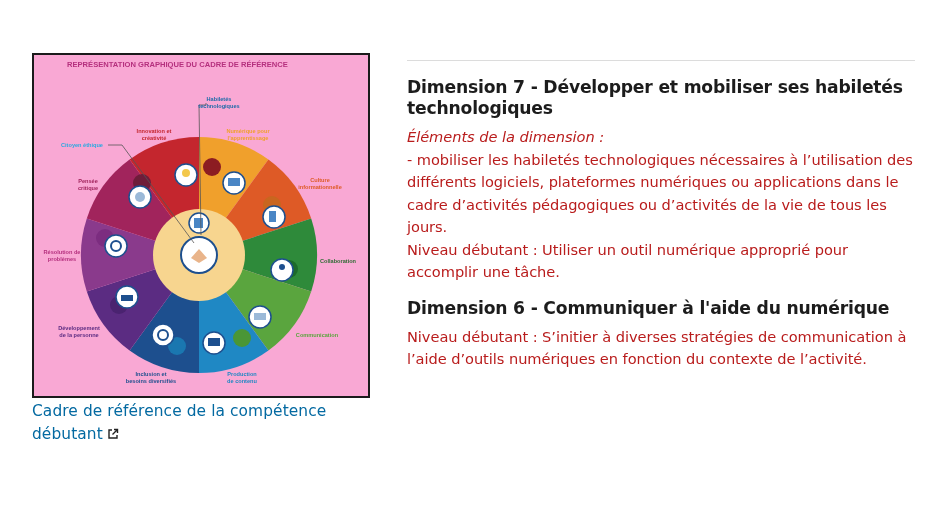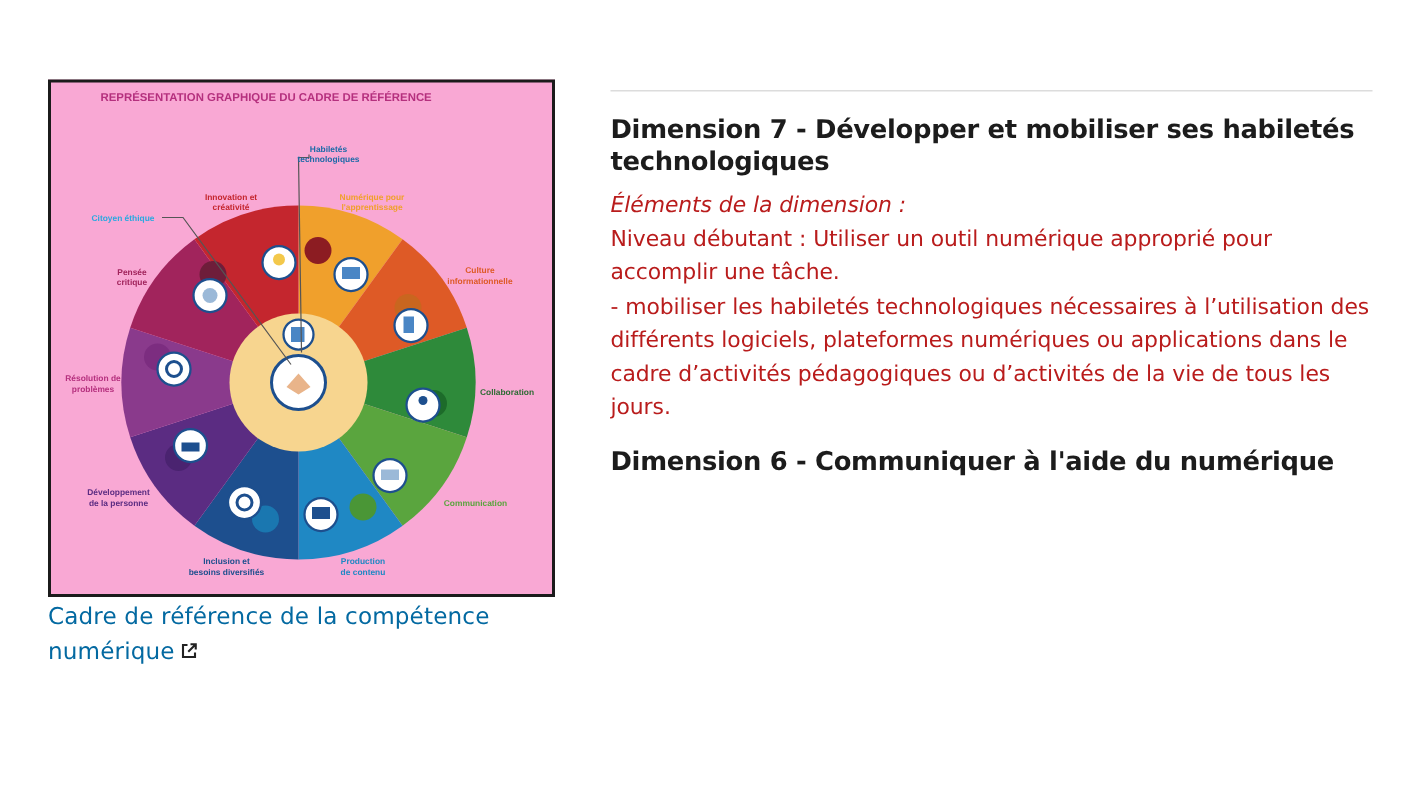--- a/index.html
+++ b/index.html
@@ -117,37 +117,38 @@
         <text x="304" y="208" fill="#2e6b34">Collaboration</text>
         <text x="45" y="275" fill="#5b2c82"><tspan x="45">Développement</tspan><tspan x="45" dy="7">de la personne</tspan></text>
         <text x="283" y="282" fill="#5aa53e">Communication</text>
         <text x="117" y="321" fill="#1d4f8e"><tspan x="117">Inclusion et</tspan><tspan x="117" dy="7">besoins diversifiés</tspan></text>
         <text x="208" y="321" fill="#1f88c4"><tspan x="208">Production</tspan><tspan x="208" dy="7">de contenu</tspan></text>
       </g>
     </svg>
   </div>
   <a class="caption-link">
     <span>Cadre de référence de la compétence</span><br>
-    <span>numérique</span><svg class="ext-icon" viewBox="0 0 12 12">
+    <span>débutant</span><svg class="ext-icon" viewBox="0 0 12 12">
         <path d="M5,2 H2 V10 H10 V7" fill="none" stroke="#222" stroke-width="1.4"></path>
         <path d="M7,1.5 H10.5 V5 M10.5,1.5 L5.5,6.5" fill="none" stroke="#222" stroke-width="1.4"></path>
       </svg>
   </a>
 </div>
 
 <div class="right-col">
   <div class="divider"></div>
 
   <div class="dim-block">
     <h3 class="dim-title">Dimension 7 - Développer et mobiliser ses habiletés technologiques</h3>
     <div class="dim-body">
       <p class="it">Éléments de la dimension :</p>
+      <p>- mobiliser les habiletés technologiques nécessaires à l’utilisation des différents logiciels, plateformes numériques ou applications dans le cadre d’activités pédagogiques ou d’activités de la vie de tous les jours.</p>
       <p>Niveau débutant : Utiliser un outil numérique approprié pour accomplir une tâche.</p>
-      <p>- mobiliser les habiletés technologiques nécessaires à l’utilisation des différents logiciels, plateformes numériques ou applications dans le cadre d’activités pédagogiques ou d’activités de la vie de tous les jours.</p>
     </div>
   </div>
 
   <div class="dim-block">
     <h3 class="dim-title">Dimension 6 - Communiquer à l'aide du numérique</h3>
     <div class="dim-body">
+      <p>Niveau débutant : S’initier à diverses stratégies de communication à l’aide d’outils numériques en fonction du contexte de l’activité.</p>
     </div>
   </div>
 </div>
 
 </body></html>

